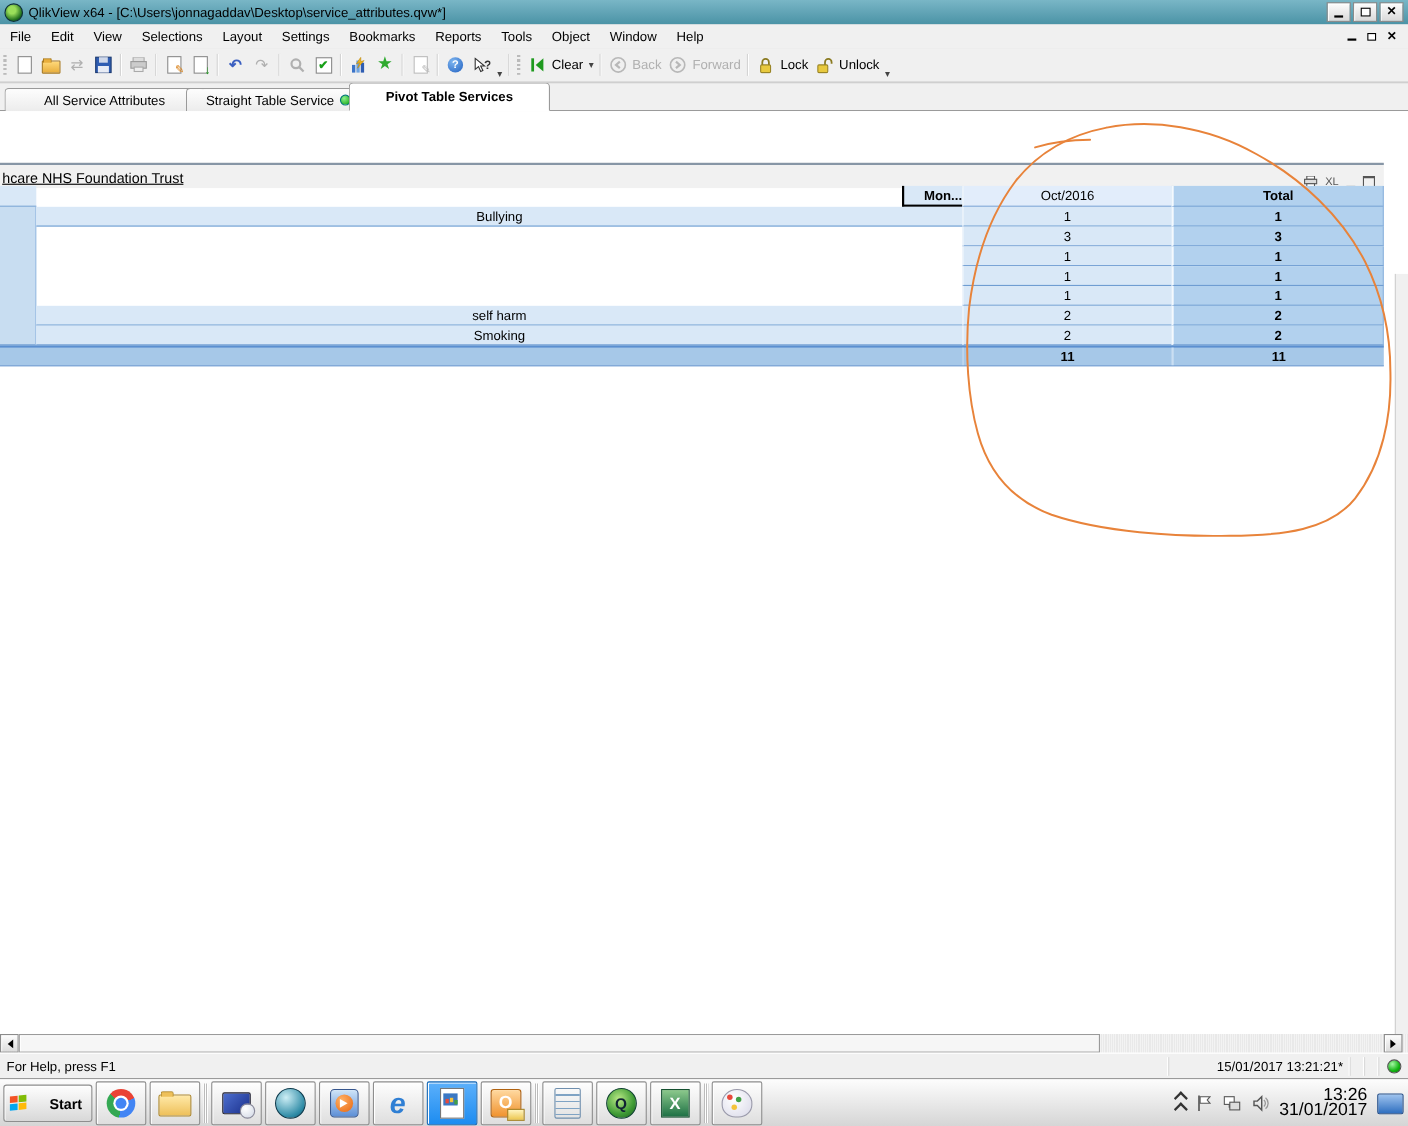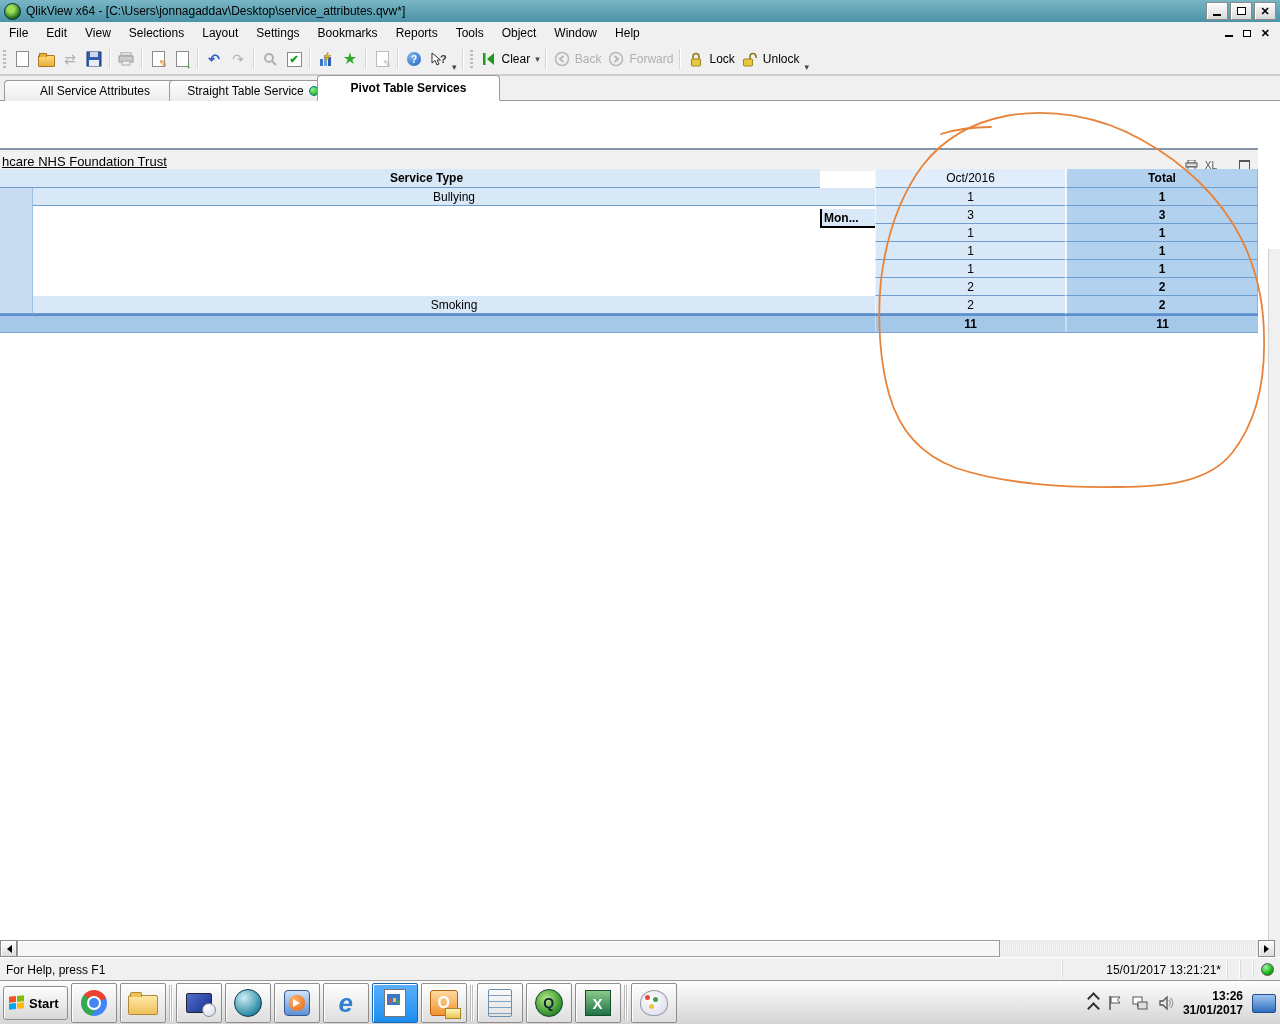--- a/index.html
+++ b/index.html
@@ -83,22 +83,22 @@
   .bold{font-weight:bold;}
   .pv-leftstrip{position:absolute;left:0;top:87px;width:33px;height:126px;background:#c8ddf1;
     border-bottom:1px solid #6f9dd2;box-sizing:border-box;border-right:1px solid #9dbfe4;}
   .prow{position:absolute;left:0;width:1258px;height:18px;}
   .prow .cell{top:0;height:18px;}
   .c-serv{left:33px;width:842px;}
   .c-oct{left:875px;width:190px;border-left:1px solid #f0f6fc;}
   .c-tot{left:1065px;width:193px;border-left:2px solid #f4f9fe;border-right:1px solid #8fb3de;font-weight:bold;}
   .h-left{left:0;width:33px;}
   .h-serv{left:33px;width:787px;}
-  .h-mon{left:820px;width:55px;justify-content:flex-start;padding-left:2px;
-    border-left:2px solid #000;border-bottom:2px solid #000;font-weight:bold;background:#d9e8f7;margin-top:40px;}
+  .h-mon{left:820px;width:55px;justify-content:flex-start;padding-left:18px;
+    border-left:2px solid #000;border-bottom:2px solid #000;font-weight:bold;background:#d9e8f7;}
   .totrow{position:absolute;left:0;top:213px;width:1258px;height:19px;background:#a6c8e8;
     border-top:2px solid #5b8fd0;border-bottom:1px solid #7aa3d4;box-sizing:border-box;}
   .totrow .cell{top:0;height:16px;border-bottom:none;background:transparent;}
 
   
   .vstrip{position:absolute;top:148px;right:0;width:11px;height:809px;background:#f0f0f0;border-left:1px solid #cfcfcf;}
 
   
   .hscroll{position:absolute;top:940px;left:0;right:0;height:17px;
     background:repeating-linear-gradient(90deg,#f3f3f3 0 1px,#e9e9e9 1px 2px);}
@@ -119,33 +119,33 @@
   .st-time{width:158px;justify-content:flex-end;padding-right:6px;}
   .st-small{width:12px;}
   .st-dotcell{width:26px;justify-content:center;}
   .green-dot{width:11px;height:11px;border-radius:50%;
     background:radial-gradient(circle at 35% 30%,#a4f7a4,#12b412 60%,#0a7d0a);border:1px solid #555;}
 
   
   .taskbar{position:absolute;top:980px;left:0;right:0;height:44px;
     background:linear-gradient(#fdfdfd,#d4d4d4);border-top:1px solid #9a9a9a;
     display:flex;align-items:center;}
-  .startbtn{height:32px;margin-left:3px;padding:0 8px 0 5px;display:flex;align-items:center;gap:4px;
+  .startbtn{height:32px;margin-left:3px;padding:0 8px 0 5px;display:flex;align-items:center;gap:20px;
     background:linear-gradient(#fefefe,#d8d8d8);border:1px solid #8e8e8e;border-radius:3px;
     box-shadow:inset 1px 1px 0 #fff;font-weight:bold;font-size:13px;}
   .winflag{width:16px;height:14px;display:grid;grid-template-columns:7px 7px;grid-template-rows:6px 6px;gap:1px;transform:skewY(-6deg);}
   .winflag i{display:block;}
   .appbtn{width:44px;height:38px;margin-left:3px;background:linear-gradient(#fefefe,#dedede);
     border:1px solid #8e8e8e;box-shadow:inset 1px 1px 0 #fff;border-radius:2px;
     display:flex;align-items:center;justify-content:center;}
   .appbtn.active{background:linear-gradient(#5cb0fb,#1d8cf0);border-color:#1668b5;}
   .tb-gsep{width:4px;height:36px;margin-left:3px;
     background:repeating-linear-gradient(90deg,#bbb 0 1px,#fff 1px 2px);}
   .tray{margin-left:auto;display:flex;align-items:center;gap:9px;padding-right:4px;color:#333;}
-  .clock{text-align:right;line-height:14px;font-size:12px;color:#000;font-weight:bold;}
+  .clock{text-align:right;line-height:14px;font-size:16px;color:#000;}
   .chev{display:flex;flex-direction:column;gap:1px;}
   .chev i{width:7px;height:7px;border-left:2px solid #333;border-top:2px solid #333;transform:rotate(45deg);}
 
   
   .ic-chrome{width:26px;height:26px;border-radius:50%;position:relative;
     background:conic-gradient(from -50deg,#ea4335 0 33%,#4285f4 0 66%,#34a853 0 100%);}
   .ic-chrome:before{content:"";position:absolute;inset:6px;border-radius:50%;background:#fff;}
   .ic-chrome:after{content:"";position:absolute;inset:8px;border-radius:50%;background:#4285f4;}
   .ic-folder{width:28px;height:18px;background:linear-gradient(#ffe9a8,#eec05a);border:1px solid #b08a30;
     border-radius:2px;position:relative;margin-top:4px;}
@@ -377,21 +377,20 @@
         <rect x="1" y="3" width="11" height="4" fill="#ddd" stroke="#555"></rect>
         <rect x="3" y="7" width="7" height="3.5" fill="#fff" stroke="#555"></rect>
       </svg>
       <span class="xl-lbl">XL</span>
       <div class="cap-min"></div>
       <div class="cap-max"></div>
     </div>
   </div>
 
   <div class="cell hdr h-left bg-light"></div>
-  <div class="cell hdr h-serv bg-light bold">Service Type</div>
   <div class="cell hdr h-mon">Mon...</div>
   <div class="cell hdr c-oct bg-oct">Oct/2016</div>
   <div class="cell hdr c-tot bg-totcol bold">Total</div>
 
   <div class="pv-leftstrip"></div>
 
   <div class="prow" style="top:87px;">
     <div class="cell c-serv bg-light">Bullying</div>
     <div class="cell c-oct bg-light">1</div>
     <div class="cell c-tot bg-totcol">1</div>
@@ -406,20 +405,21 @@
   </div>
   <div class="prow" style="top:141px;">
     <div class="cell c-oct bg-light">1</div>
     <div class="cell c-tot bg-totcol">1</div>
   </div>
   <div class="prow" style="top:159px;">
     <div class="cell c-oct bg-light">1</div>
     <div class="cell c-tot bg-totcol">1</div>
   </div>
   <div class="prow" style="top:177px;">
+    <div class="cell c-serv bg-light">self harm</div>
     <div class="cell c-oct bg-light">2</div>
     <div class="cell c-tot bg-totcol">2</div>
   </div>
   <div class="prow" style="top:195px;">
     <div class="cell c-serv bg-light">Smoking</div>
     <div class="cell c-oct bg-light">2</div>
     <div class="cell c-tot bg-totcol">2</div>
   </div>
 
   <div class="totrow">

